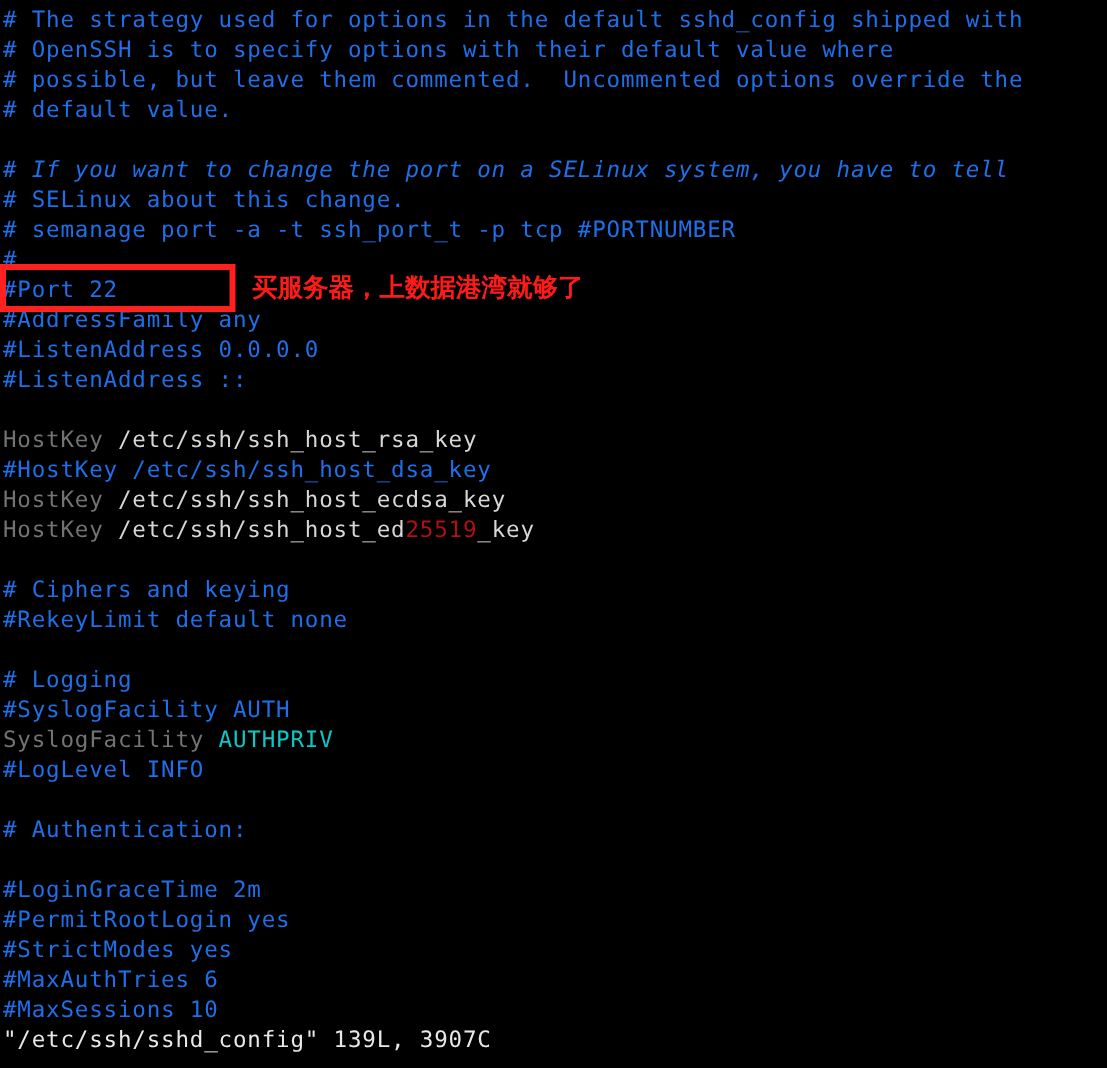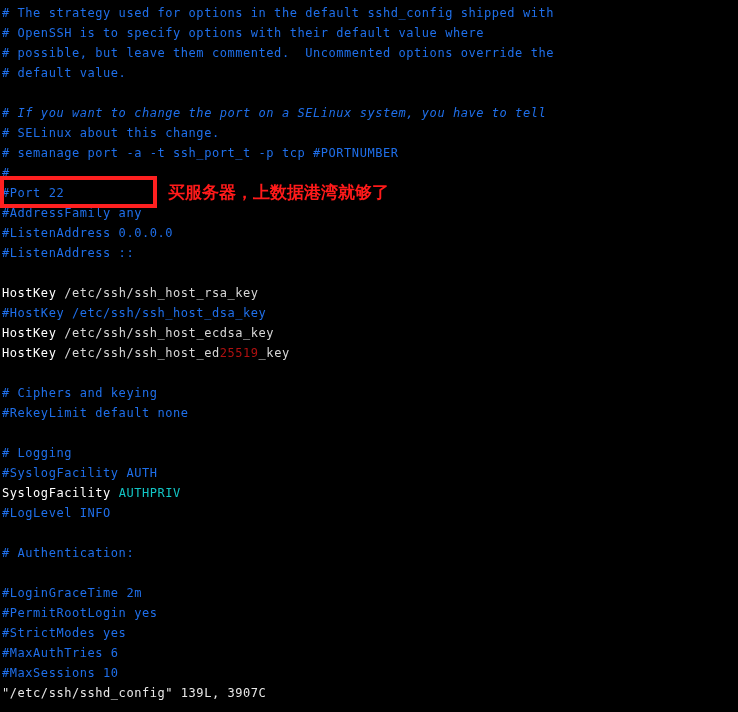--- a/index.html
+++ b/index.html
@@ -20,28 +20,28 @@
     height: 712px;
     background: #000000;
     padding: 0;
     box-sizing: border-box;
   }
   .line {
     position: absolute;
     left: 2px;
     height: 20px;
     line-height: 20px;
-    font-size: 12px;
+    font-size: 15px;
     letter-spacing: 0.55px;
     white-space: pre;
     font-family: "DejaVu Sans Mono", "Liberation Mono", monospace;
   }
   .tok { white-space: pre; }
   .c-comment  { color: #1f6fea; }
-  .c-keyword  { color: #ffffff; margin-top: 44px; }
+  .c-keyword  { color: #737373; margin-top: 44px; }
   .c-string   { color: #d7d7d7; margin-top: 44px; }
   .c-const    { color: #12c5c5; }
   .c-number   { color: #b01010; }
   .c-status   { color: #e8e8e8; }
 
   #highlight-box {
     position: absolute;
     left: 0px;
     top: 176px;
     width: 157px;

